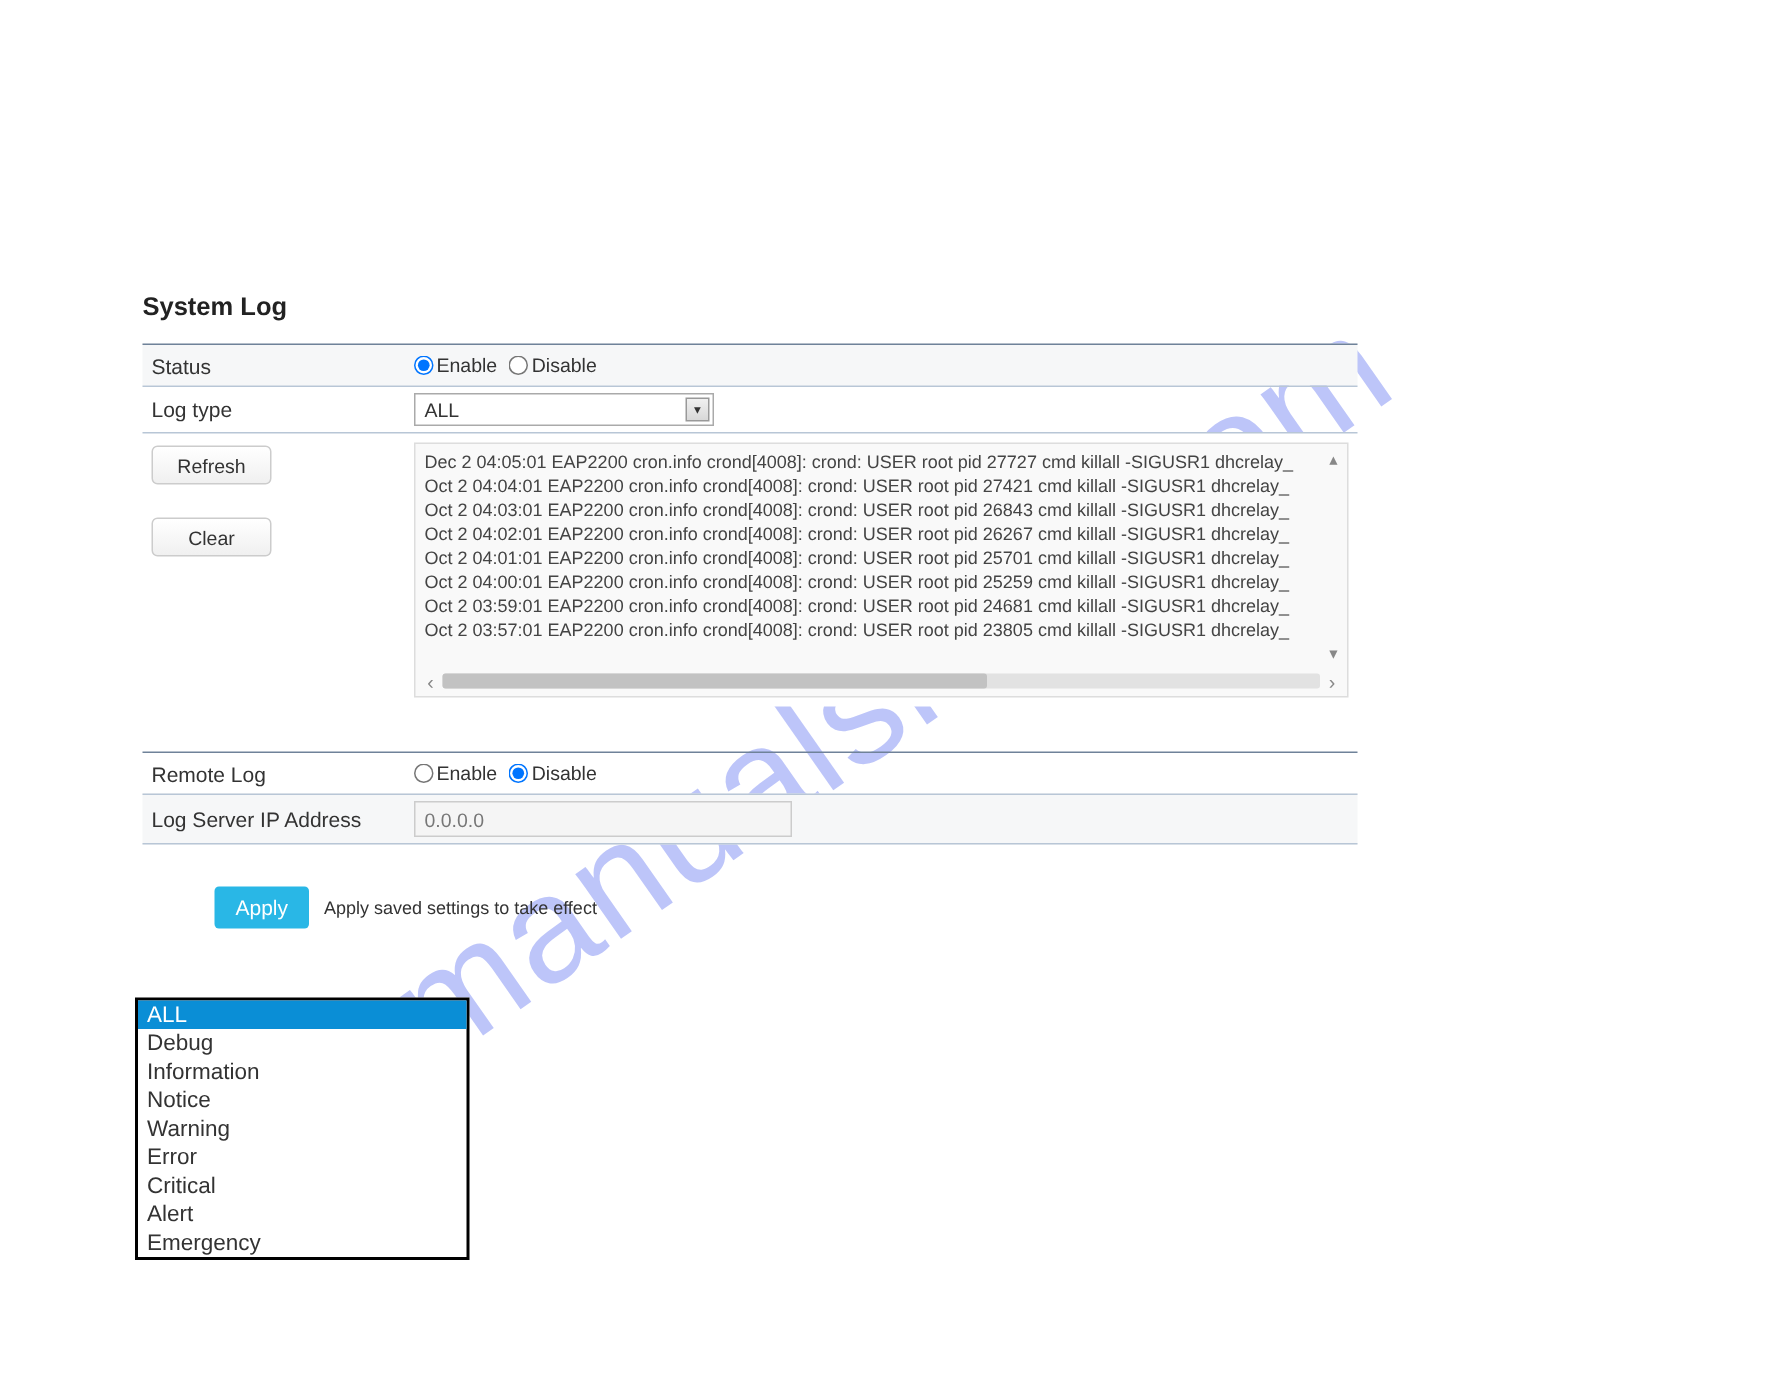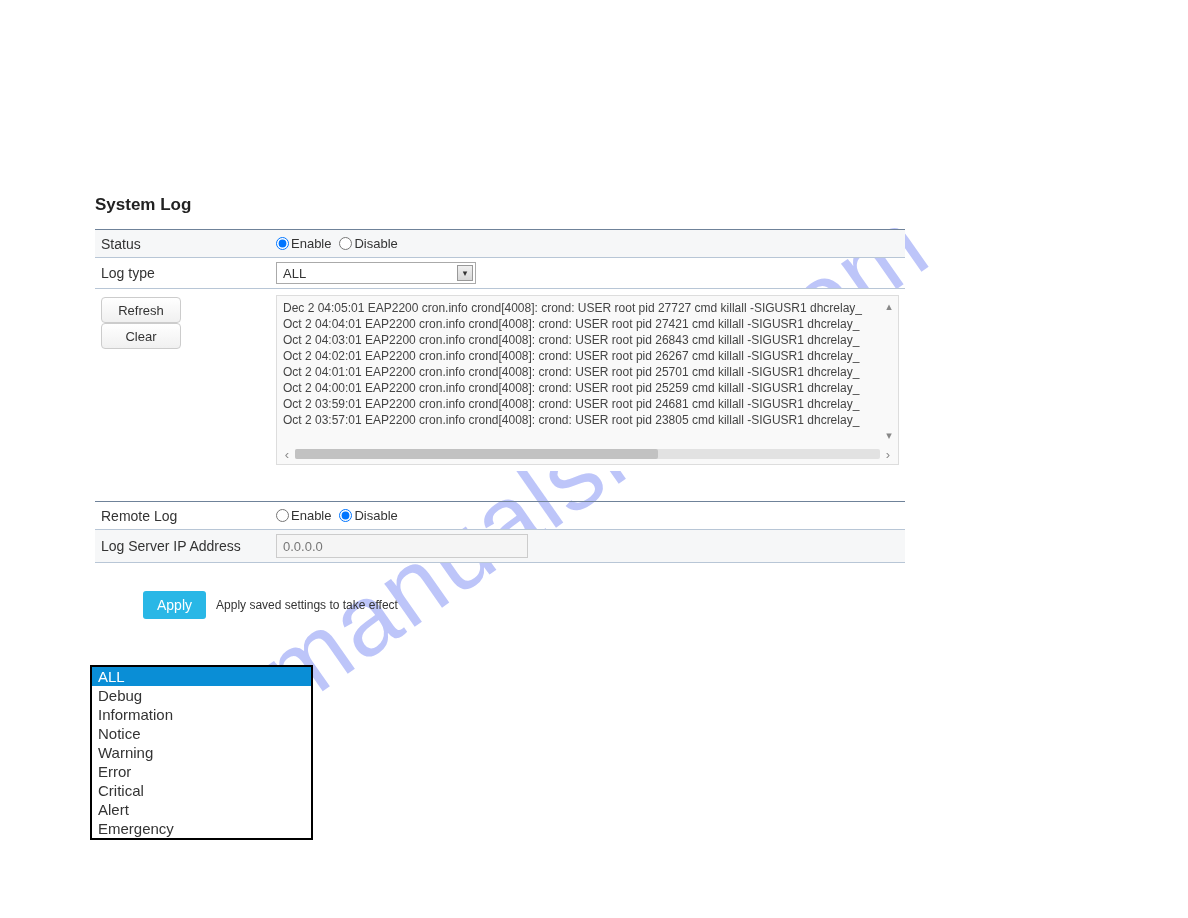--- a/index.html
+++ b/index.html
@@ -81,21 +81,21 @@
   }
   .buttons-col {
     width: 175px;
     flex: 0 0 175px;
     padding-top: 2px;
   }
   .btn {
     display: block;
     width: 80px;
     height: 26px;
-    margin-bottom: 0;
+    margin-bottom: 22px;
     background: linear-gradient(#ffffff,#f0f0f0);
     border: 1px solid #ccc;
     border-radius: 4px;
     font-size: 13px;
     color: #333;
     cursor: pointer;
   }
   .log-box {
     flex: 1;
     border: 1px solid #ddd;

